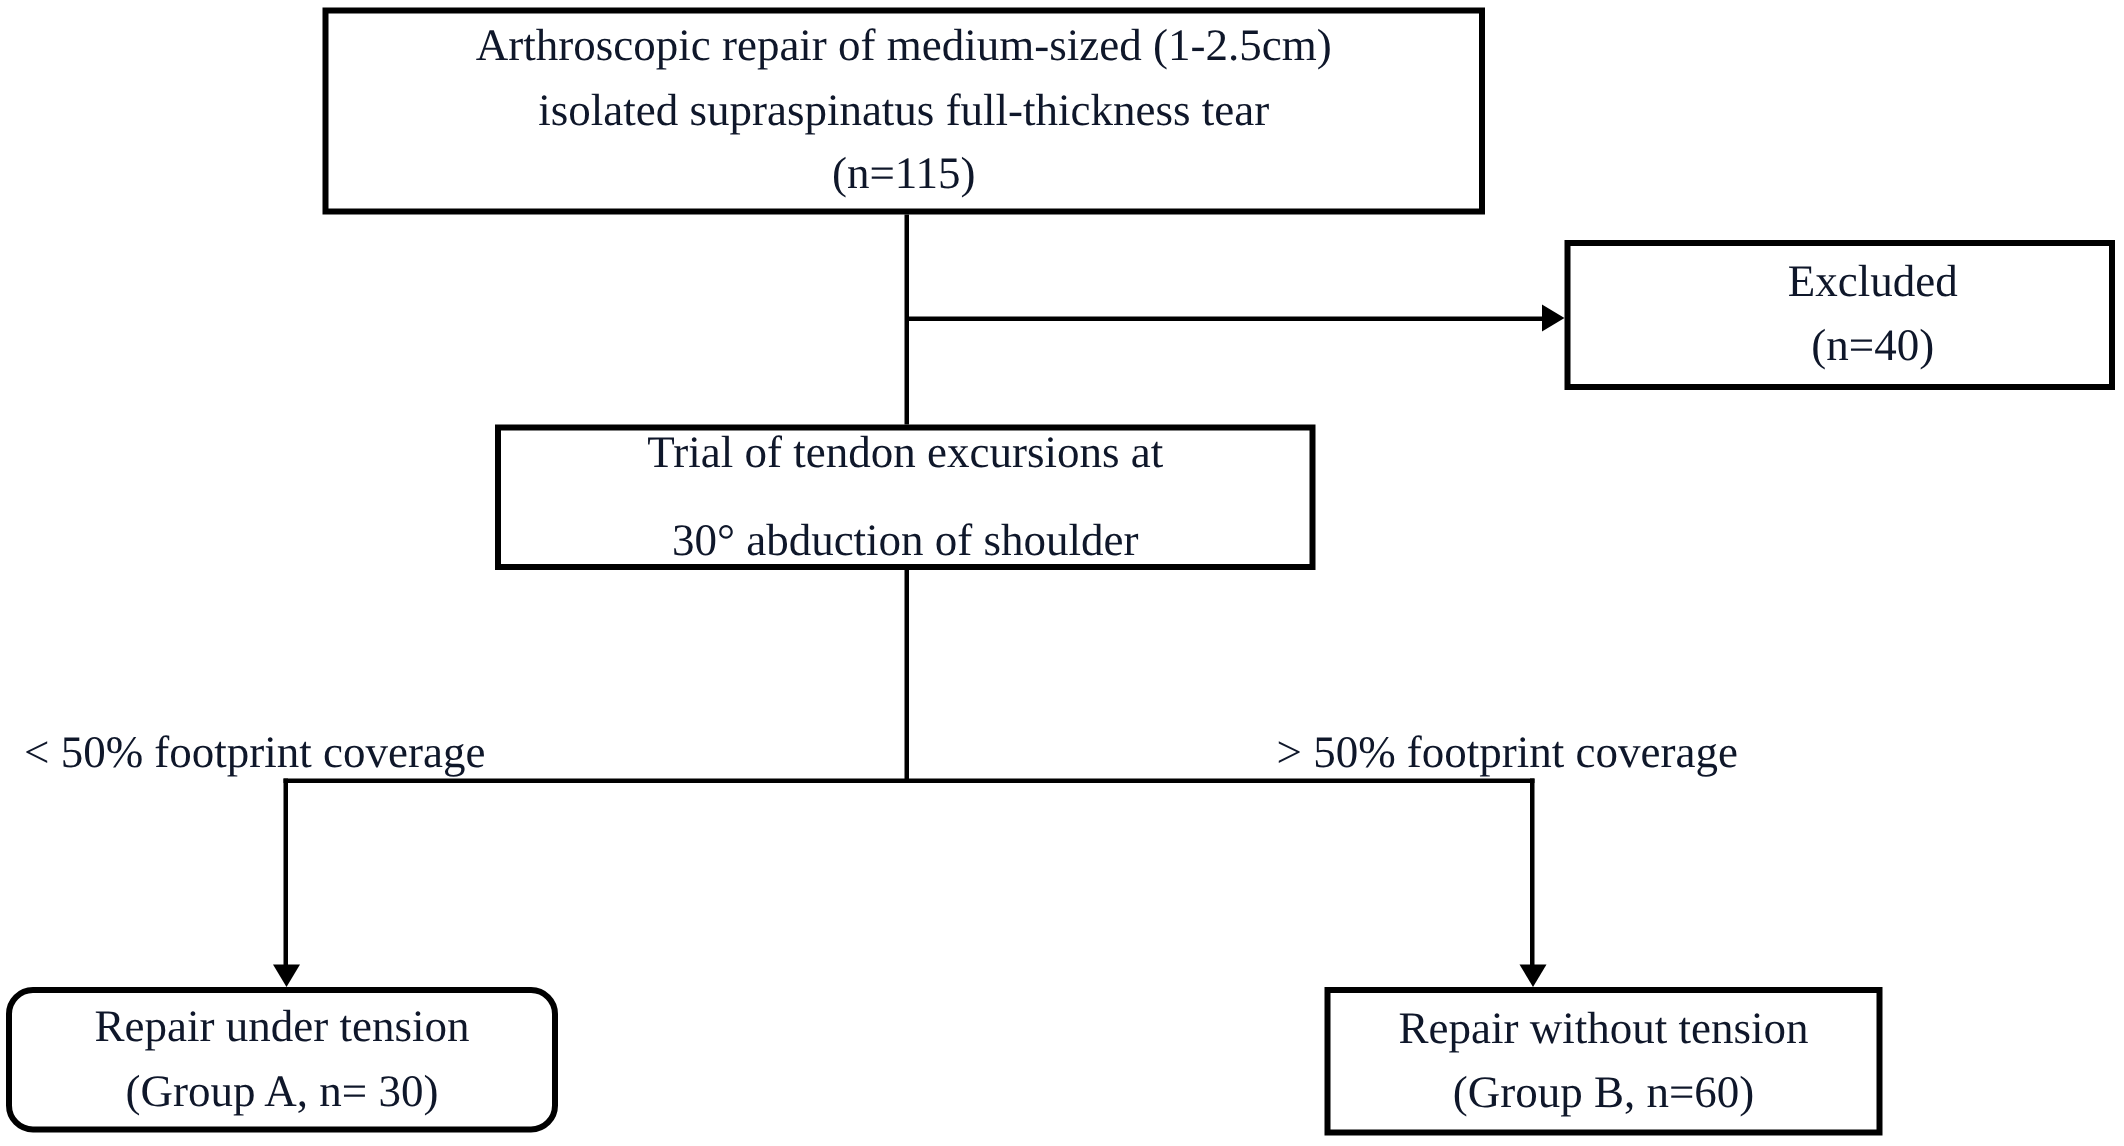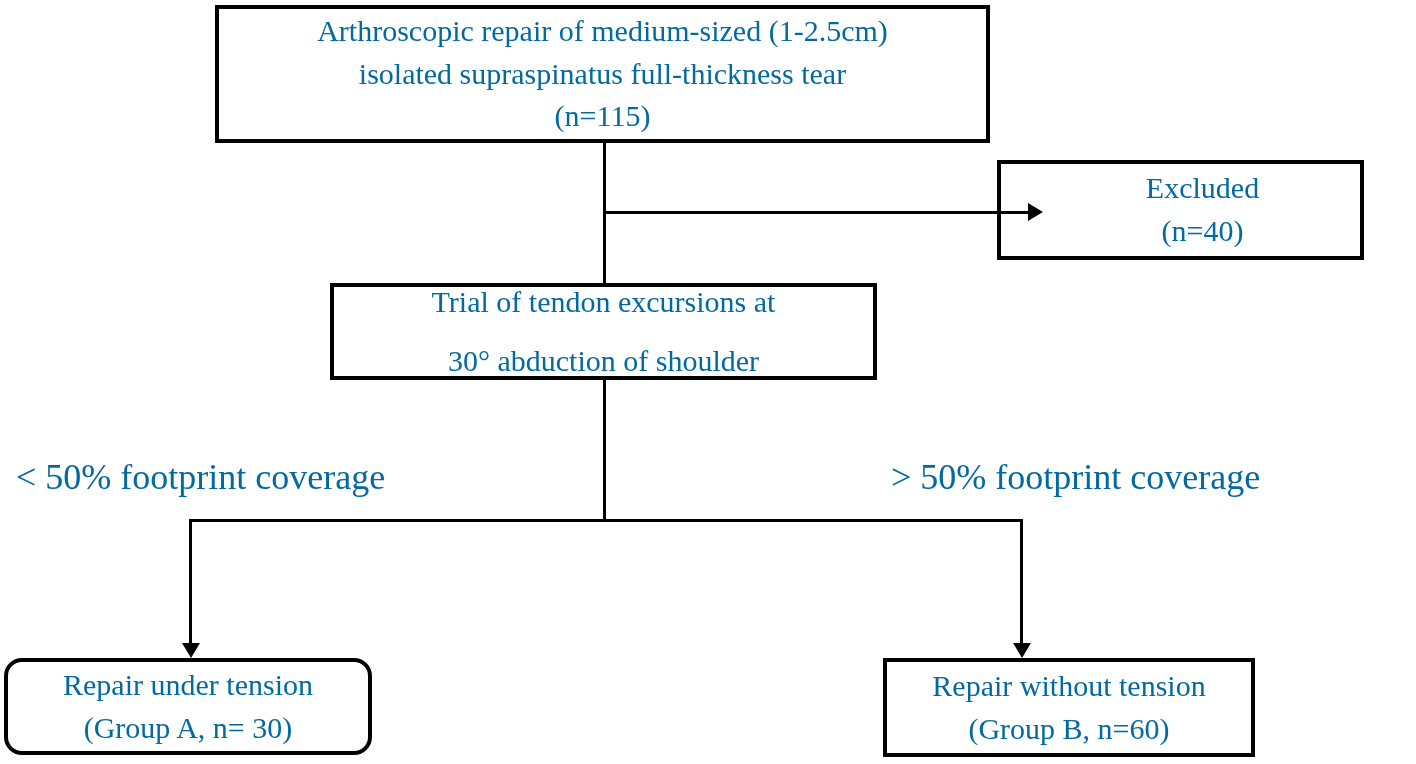--- a/index.html
+++ b/index.html
@@ -6,21 +6,21 @@
     margin: 0;
     padding: 0;
     background: #ffffff;
   }
   .canvas {
     position: relative;
     width: 1416px;
     height: 764px;
     background: #ffffff;
     font-family: "Liberation Serif", serif;
-    color: #0369a1;
+    color: #0f172a;
     overflow: hidden;
   }
   .node {
     position: absolute;
     box-sizing: border-box;
     border: 4px solid #000000;
     background: #ffffff;
     display: flex;
     flex-direction: column;
     justify-content: center;
@@ -47,45 +47,46 @@
   .arrow-right {
     position: absolute;
     width: 0;
     height: 0;
     border-top: 9px solid transparent;
     border-bottom: 9px solid transparent;
     border-left: 15px solid #000000;
   }
   .branch-label {
     position: absolute;
-    font-size: 36px;
+    font-size: 30px;
     line-height: 1.2;
     white-space: nowrap;
+    margin-top: 28px;
   }
 
   
   .node-top      { left: 215px;  top: 5px;   width: 775px; height: 138px; }
-  .node-excluded { left: 997px; top: 160px; width: 367px; height: 100px; padding-left: 44px; }
+  .node-excluded { left: 1043px; top: 160px; width: 367px; height: 100px; padding-left: 44px; }
   .node-trial    { left: 330px;  top: 283px; width: 547px; height: 97px; gap: 16px;  }
   .node-group-a  { left: 4px;    top: 658px; width: 368px; height: 97px; border-radius: 18px;  }
   .node-group-b  { left: 835px;  top: 658px; width: 372px; height: 99px; margin-left: 48px;  }
 
   
   .edge-top-to-trial   { left: 603px; top: 143px; width: 3px;   height: 140px; }
   .edge-to-excluded    { left: 604px; top: 211px; width: 426px; height: 3px;   }
   .arrow-excluded      { left: 1028px; top: 203px; }
   .edge-trial-to-branch{ left: 603px; top: 380px; width: 3px;   height: 142px; }
   .edge-branch-h       { left: 189px; top: 519px; width: 834px; height: 3px;   }
   .edge-branch-left-v  { left: 189px; top: 519px; width: 3px;   height: 126px; }
   .arrow-group-a       { left: 182px; top: 643px; }
   .edge-branch-right-v { left: 1020px; top: 519px; width: 3px;  height: 126px; }
   .arrow-group-b       { left: 1013px; top: 643px; }
 
   .label-left  { left: 16px;  top: 456px; }
-  .label-right { left: 891px; top: 456px; }
+  .label-right { left: 851px; top: 456px; }
 </style>
 </head>
 <body>
 
 <div class="canvas">
 
   <div class="node node-top">
     <div class="node-line">Arthroscopic repair of medium-sized (1-2.5cm)</div>
     <div class="node-line">isolated supraspinatus full-thickness tear</div>
     <div class="node-line">(n=115)</div>

